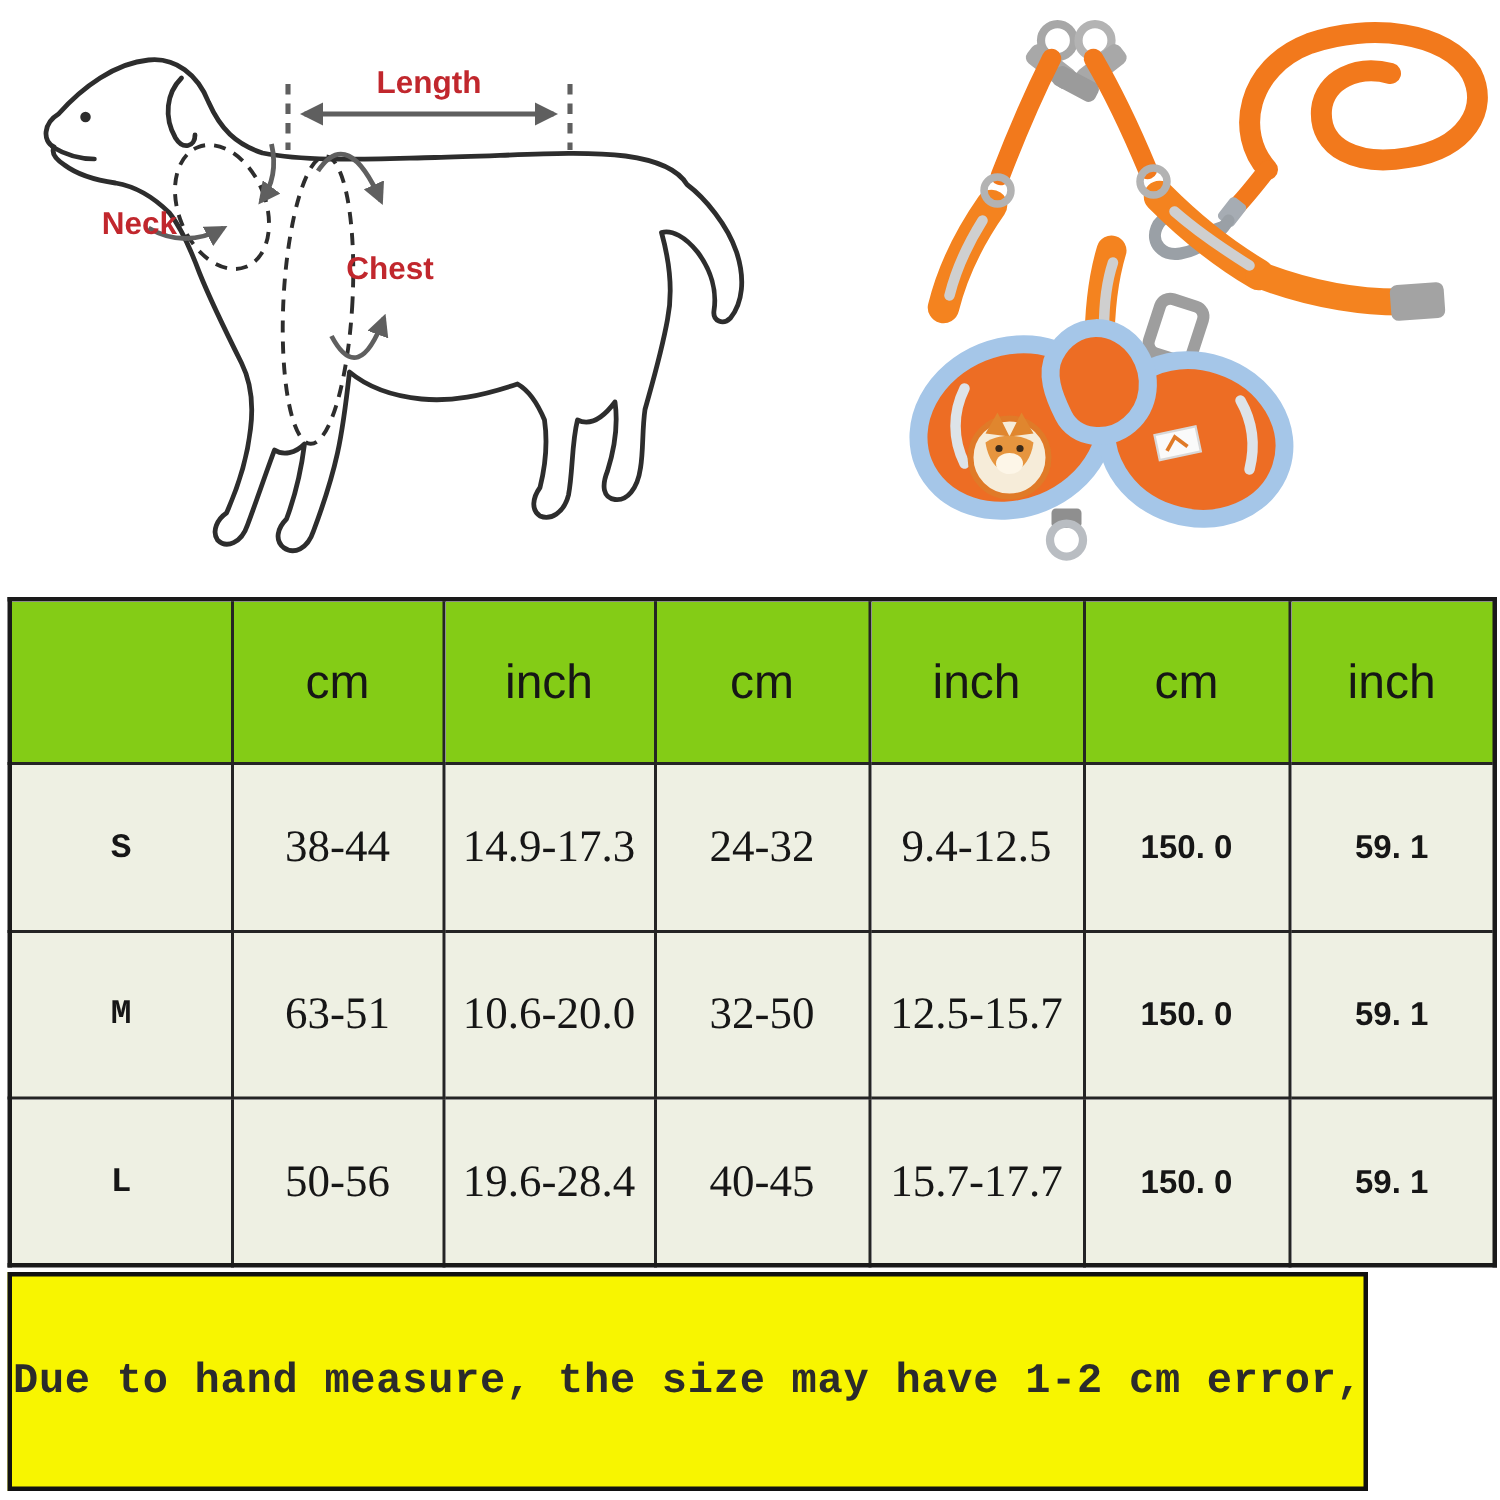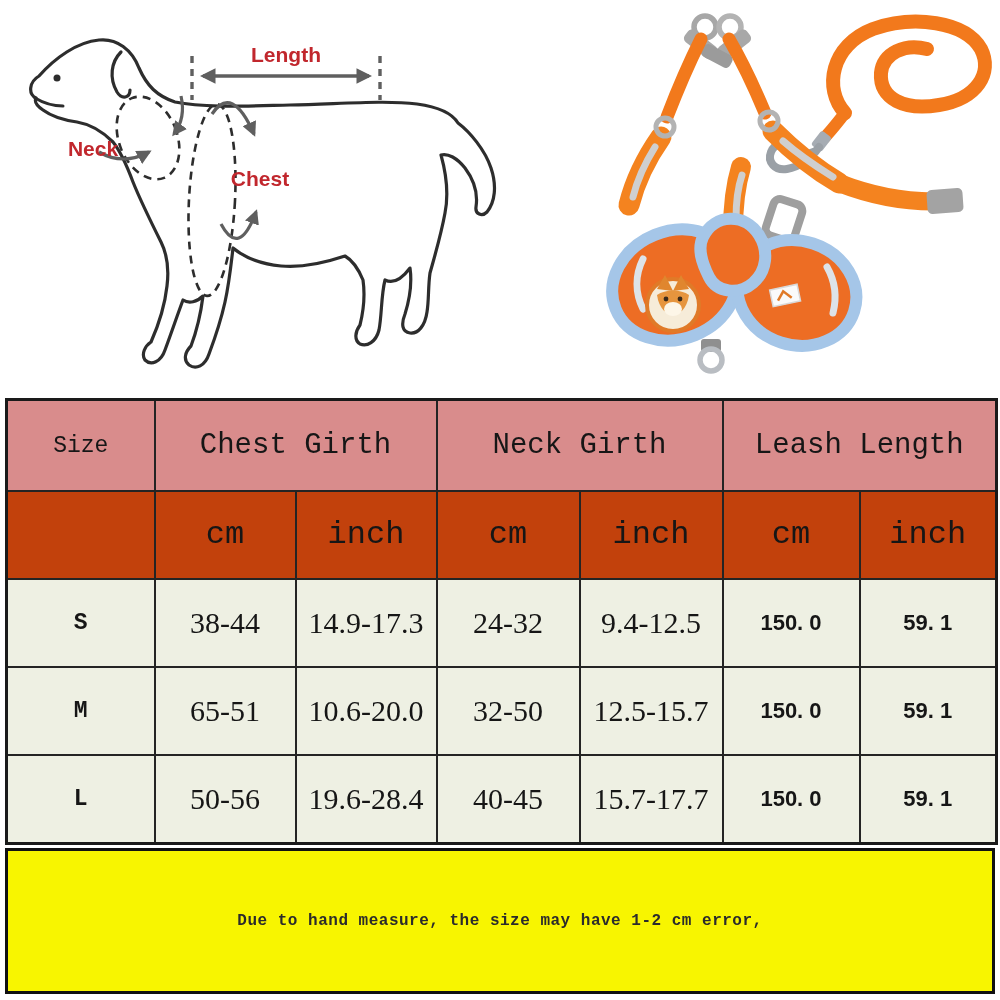--- a/index.html
+++ b/index.html
@@ -8,30 +8,30 @@
   .abs{position:absolute;}
 
   
   .table-wrap{left:5px;top:398px;}
   table.size-table{border-collapse:collapse;table-layout:fixed;width:990px;height:447px;
        border:3px solid #1a1a1a;}
   table.size-table td{border:2px solid #242424;text-align:center;vertical-align:middle;
        padding:0;overflow:hidden;color:#161616;}
   tr.hdr td{background:#d98c8c;font-family:"Liberation Mono",monospace;font-size:29px;}
   tr.hdr td.size-hd{font-size:23px;}
-  tr.sub td{background:#c2410c;font-family:Liberation Mono, monospace;font-size:32px;}
+  tr.sub td{background:#84cc16;font-family:Liberation Sans, sans-serif;font-size:32px;}
   tr.data td{background:#eef0e3;font-family:Liberation Serif, serif;font-size:30px;}
   tr.data td.size-c{font-family:"Liberation Mono",monospace;font-size:23px;font-weight:bold;}
   tr.data td.leash-c{font-family:Liberation Sans, sans-serif;font-size:22px;font-weight:bold;}
 
   
-  .banner{left:5px;top:848px;width:990px;height:146px;background:#f8f500;
+  .banner{left:5px;top:848px;width:907px;height:146px;background:#f8f500;
        border:3px solid #111;box-sizing:border-box;display:flex;flex-direction:column;
        justify-content:space-evenly;align-items:center;
-       font-family:"Liberation Mono",monospace;font-weight:bold;font-size:16px;color:#2b2b2b;}
+       font-family:"Liberation Mono",monospace;font-weight:bold;font-size:28px;color:#2b2b2b;}
   .banner div{white-space:nowrap;letter-spacing:.5px;}
 
   
   #dog-svg{left:5px;top:10px;}
   #harness-svg{left:583px;top:5px;}
   text.red-lbl{fill:#c1272d;font-family:"Liberation Sans",sans-serif;font-weight:bold;font-size:21px;}
 </style>
 </head>
 <body>
 
@@ -152,47 +152,41 @@
     <colgroup>
       <col style="width:148px">
         <col style="width:141px">
         <col style="width:141px">
       <col style="width:143px">
         <col style="width:143px">
         <col style="width:137px">
         <col style="width:137px">
     </colgroup>
     <tbody>
-        <tr class="hdr" style="height:77px">
-      <td class="size-hd">Size</td>
-      <td colspan="2">Chest Girth</td>
-      <td colspan="2">Neck Girth</td>
-      <td colspan="2">Leash Length</td>
-    </tr>
     <tr class="sub" style="height:73px">
       <td></td>
       <td>cm</td>
       <td>inch</td>
       <td>cm</td>
       <td>inch</td>
       <td>cm</td>
       <td>inch</td>
     </tr>
     <tr class="data" style="height:74px">
       <td class="size-c">S</td>
       <td>38-44</td>
       <td>14.9-17.3</td>
       <td>24-32</td>
       <td>9.4-12.5</td>
       <td class="leash-c">150. 0</td>
       <td class="leash-c">59. 1</td>
     </tr>
     <tr class="data" style="height:74px">
       <td class="size-c">M</td>
-      <td>65-51</td>
+      <td>63-51</td>
       <td>10.6-20.0</td>
       <td>32-50</td>
       <td>12.5-15.7</td>
       <td class="leash-c">150. 0</td>
       <td class="leash-c">59. 1</td>
     </tr>
     <tr class="data" style="height:74px">
       <td class="size-c">L</td>
       <td>50-56</td>
       <td>19.6-28.4</td>

